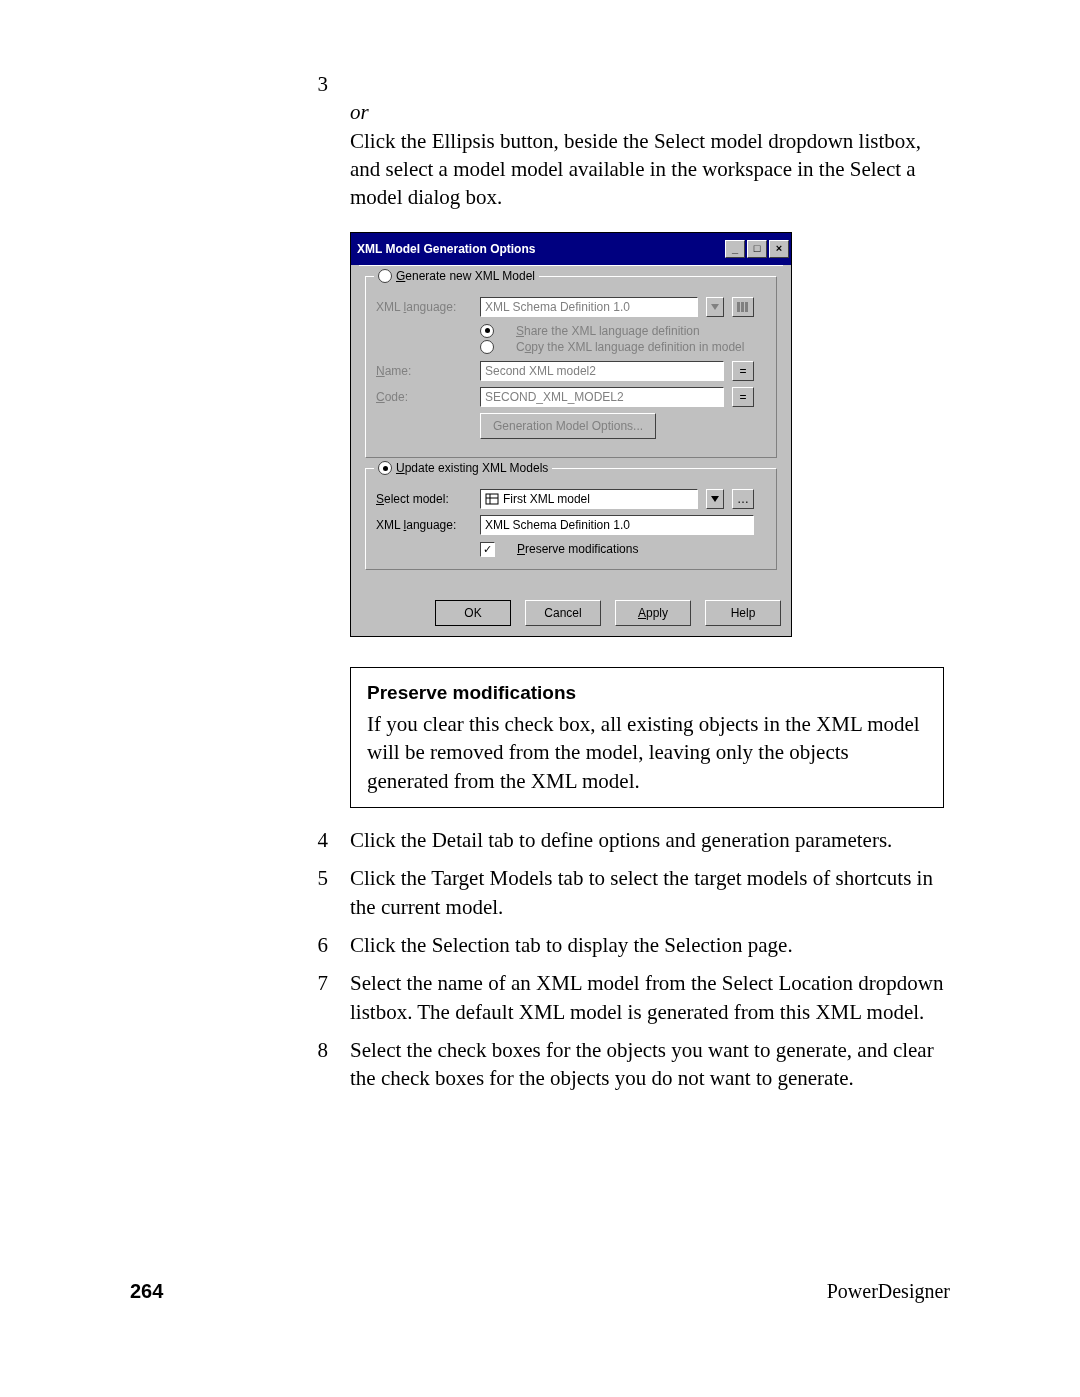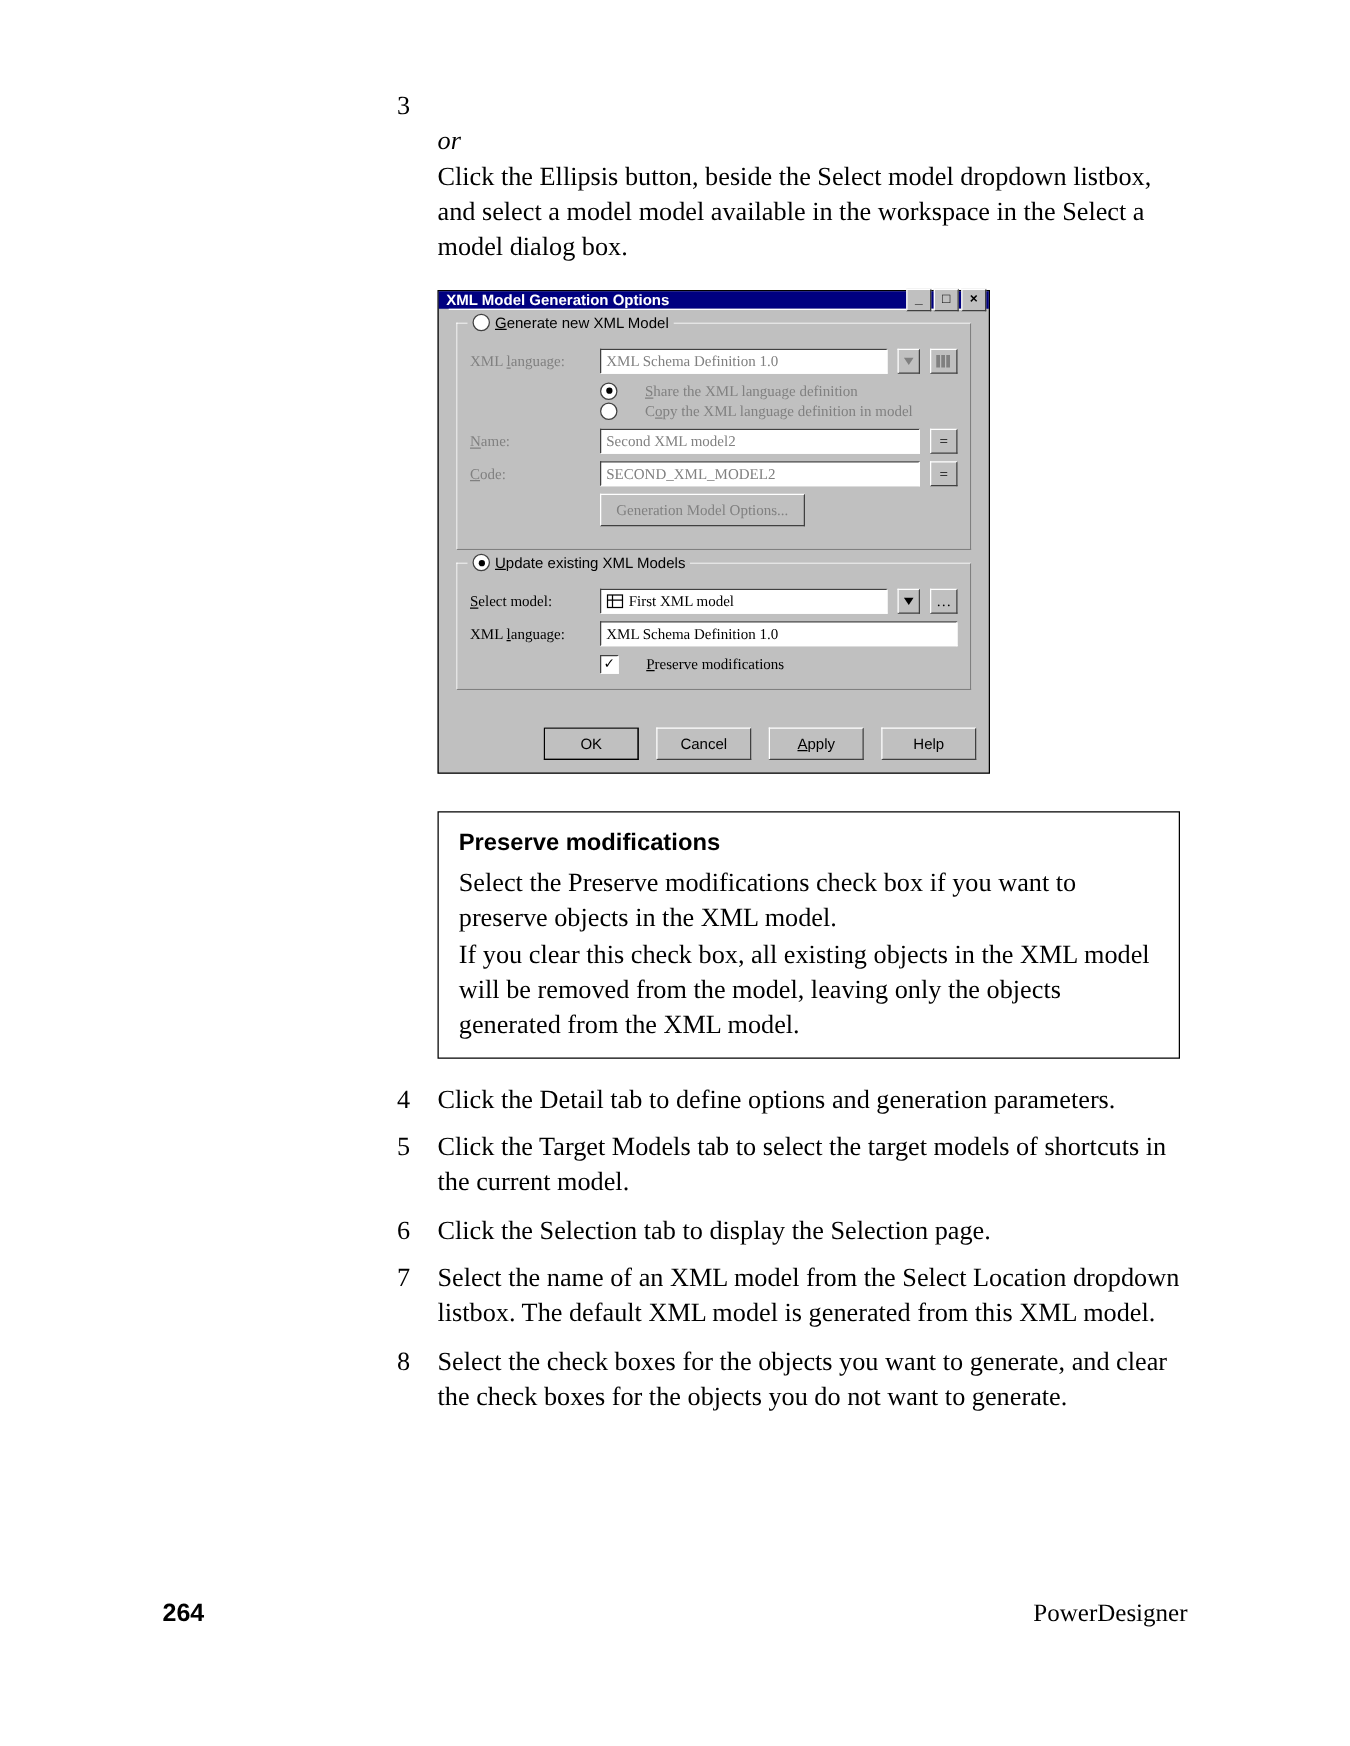--- a/index.html
+++ b/index.html
@@ -52,21 +52,21 @@
     border: 1px solid #000;
     font-family: "MS Sans Serif", Tahoma, Arial, sans-serif;
     font-size: 12px;
     color: #000;
   }
   .titlebar {
     background: #000080;
     color: #fff;
     display: flex;
     align-items: center;
-    height: 14px;
+    height: 32px;
     padding: 0 2px 0 6px;
     font-weight: bold;
     font-size: 12px;
   }
   .titlebar .spacer { flex: 1; }
   .winbtn {
     width: 18px; height: 16px;
     background: #c0c0c0;
     border-top: 1px solid #fff;
     border-left: 1px solid #fff;
@@ -108,22 +108,21 @@
     border-bottom-color: #fff;
     padding: 10px 10px 12px 10px;
     margin-bottom: 10px;
     position: relative;
   }
   .group-inner {
     border: 1px solid #fff;
     border-right-color: #808080;
     border-bottom-color: #808080;
     margin: -11px -11px -13px -11px;
-    padding: 14px 10px 12px 10px;
-    font-family: Liberation Serif, serif;
+    padding: 14px 22px 12px 10px;
   }
   .group-legend {
     position: absolute;
     top: -9px; left: 8px;
     background: #c0c0c0;
     padding: 0 4px;
     display: flex; align-items: center; gap: 4px;
   }
   .radio {
     width: 12px; height: 12px; border-radius: 50%;
@@ -334,21 +333,20 @@
         <span class="btn">
             <span class="u">A</span>
             <span>pply</span>
           </span>
         <span class="btn">Help</span>
       </div>
     </div>
 
     <div class="note-box">
       <div class="note-title">Preserve modifications</div>
-      <div>Select the Preserve modifications check box if you want to preserve objects in the XML model.</div>
       <div>If you clear this check box, all existing objects in the XML model will be removed from the model, leaving only the objects generated from the XML model.</div>
     </div>
 
     <div class="step">
       <div class="num">4</div>
       <div class="txt">Click the Detail tab to define options and generation parameters.</div>
     </div>
     <div class="step">
       <div class="num">5</div>
       <div class="txt">Click the Target Models tab to select the target models of shortcuts in the current model.</div>

